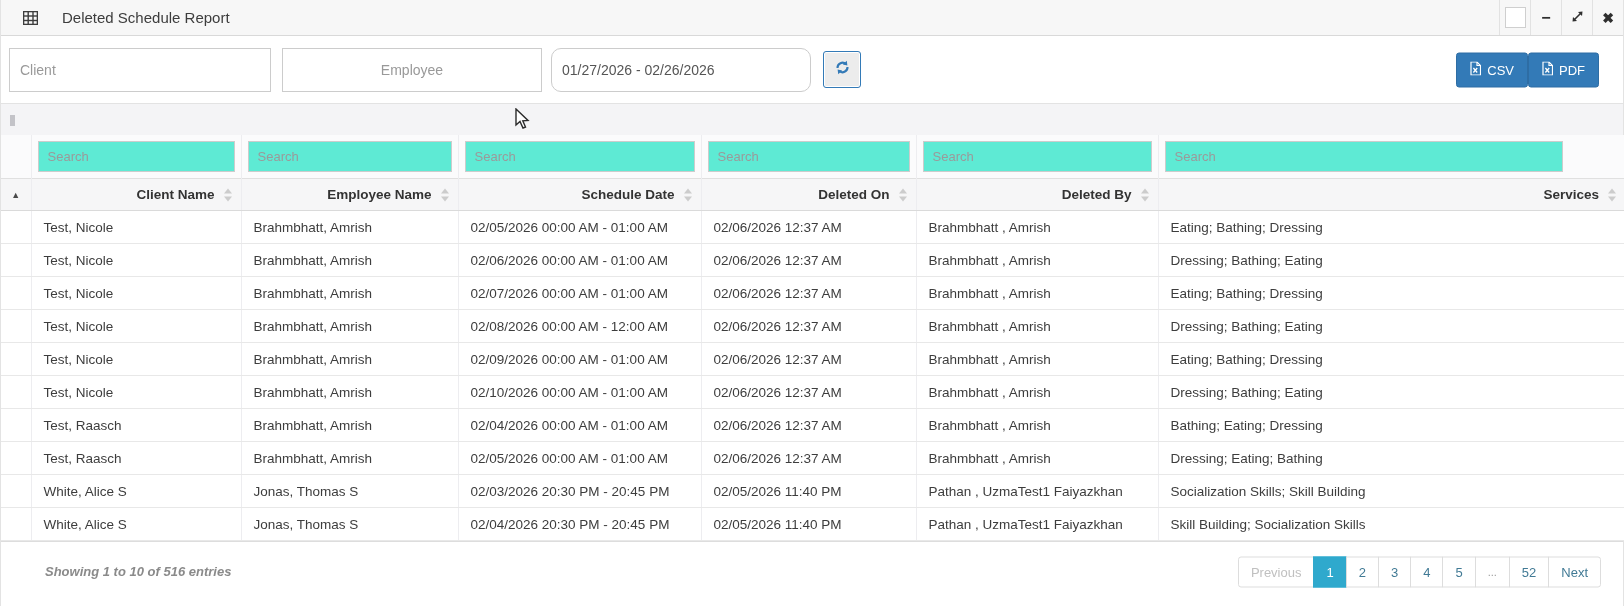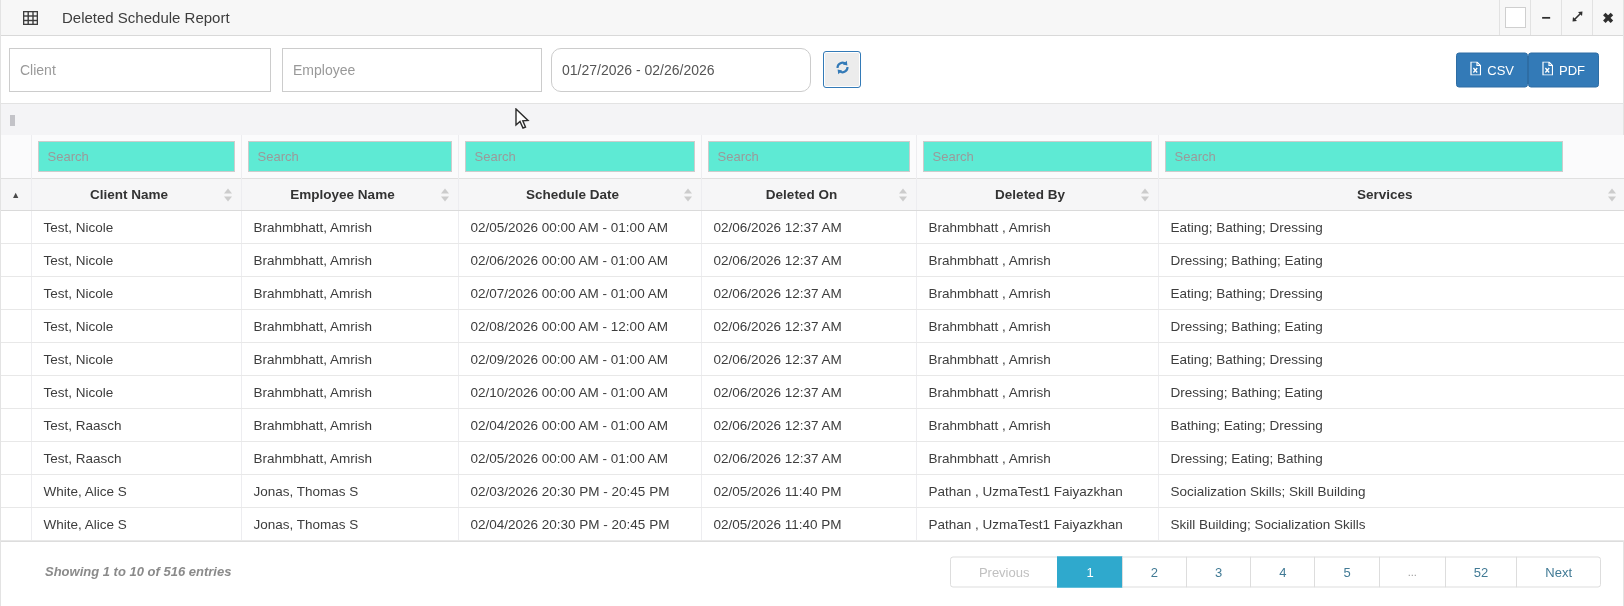--- a/index.html
+++ b/index.html
@@ -19,21 +19,21 @@
   .square-glyph { width:21px; height:21px; border:1px solid #cfcfcf; background:#fff; }
   .minus-glyph { font-weight:bold; font-size:16px; }
   .close-glyph { font-weight:bold; font-size:14px; }
 
   
   .filterbar { height:67px; display:flex; align-items:center; padding:0 8px; position:relative; }
   .filter-input { height:44px; border:1px solid #ccc; padding:0 10px; font-size:14px;
                   color:#555; background:#fff; outline:none; }
   .filter-input::placeholder { color:#999; }
   #client-input { width:262px; }
-  #employee-input { width:260px; margin-left:11px; }
+  #employee-input { width:260px; margin-left:11px;text-align:center; }
   #daterange-input { width:260px; margin-left:9px; color:#555;border-radius:10px; }
   .btn-refresh { width:38px; height:37px; margin-left:12px; border:1px solid #337ab7;
                  background:#ececec; border-radius:3px; display:flex; align-items:center;
                  justify-content:center; cursor:pointer; box-shadow:inset 0 0 0 1px #fff; }
   .export { position:absolute; right:24px; top:50%; transform:translateY(-50%);
             display:flex; }
   .btn-export { background:#337ab7; border:1px solid #2e6da4; color:#fff; height:35px;
                 padding:0 13px; font-size:13px; border-radius:3px; display:flex;
                 align-items:center; gap:6px; cursor:pointer;
                 font-family:"Liberation Sans", sans-serif; }
@@ -45,21 +45,21 @@
 
   
   table { width:1624px; border-collapse:collapse; table-layout:fixed; }
   .search-tr th { background:#fbfbfc; border-right:1px solid #ededf0; padding:6px 6px; height:43px; }
   .search-tr th:last-child { border-right:none; text-align:left; }
   .search-tr input { width:100%; height:31px; border:1px solid #ccc; padding:0 9px;
                      font-size:13px; color:#555; background:#5eead4; outline:none; }
   .search-tr input::placeholder { color:#9a9a9a; }
   .search-tr th:last-child input { width:398px; }
   .header-tr th { background:#f6f6f7; border-top:1px solid #e0e0e0; border-bottom:1px solid #dadada;
-                  border-right:1px solid #ededf0; height:32px; text-align:center; padding:0 26px 0 12px;
+                  border-right:1px solid #ededf0; height:32px; text-align:right; padding:0 26px 0 12px;
                   font-size:13.5px; color:#333; font-weight:bold; position:relative; cursor:pointer; }
   .header-tr th:last-child { border-right:none; }
   .header-tr th.sort-col { padding:0; text-align:center; color:#4a4a4a; font-size:9px; cursor:default; }
   .carets { position:absolute; right:9px; top:50%; transform:translateY(-50%);
             display:flex; flex-direction:column; gap:3px; }
   .caret-up { width:0; height:0; border-left:4px solid transparent; border-right:4px solid transparent;
               border-bottom:5px solid #ccc; }
   .caret-down { width:0; height:0; border-left:4px solid transparent; border-right:4px solid transparent;
                 border-top:5px solid #ccc; }
   tbody td { border-bottom:1px solid #e8e8e8; border-right:1px solid #ededf0; height:33px;
@@ -67,21 +67,21 @@
              white-space:nowrap; overflow:hidden; }
   tbody td:last-child { border-right:none; }
   tbody td.sort-cell { padding:0; }
 
   
   .footerbar { height:60px; border-top:1px solid #ddd; display:flex; align-items:center;
                padding:0 8px; position:relative; background:#fff; }
   .showing { font-size:13px; font-weight:bold; font-style:italic; color:#8a8a8a;margin-left:36px; }
   .pagination { position:absolute; right:22px; top:50%; transform:translateY(-50%); display:flex; }
   .page-btn { border:1px solid #ddd; background:#fff; color:#417a95; font-size:13px;
-              padding:7px 28px; margin-left:-1px; cursor:pointer; min-width:30px; text-align:center;
+              padding:7px 12px; margin-left:-1px; cursor:pointer; min-width:30px; text-align:center;
               font-family:"Liberation Sans", sans-serif; }
   .page-btn:first-child { border-radius:3px 0 0 3px; margin-left:0; }
   .page-btn:last-child { border-radius:0 3px 3px 0; }
   .page-btn.disabled { color:#c0c0c0; cursor:default; }
   .page-btn.active { background:#2fa9cd; border-color:#2fa9cd; color:#fff; }
   .page-btn.ellipsis { color:#9a9a9a; cursor:default; font-size:11px; }
 </style>
 </head>
 <body>
 

